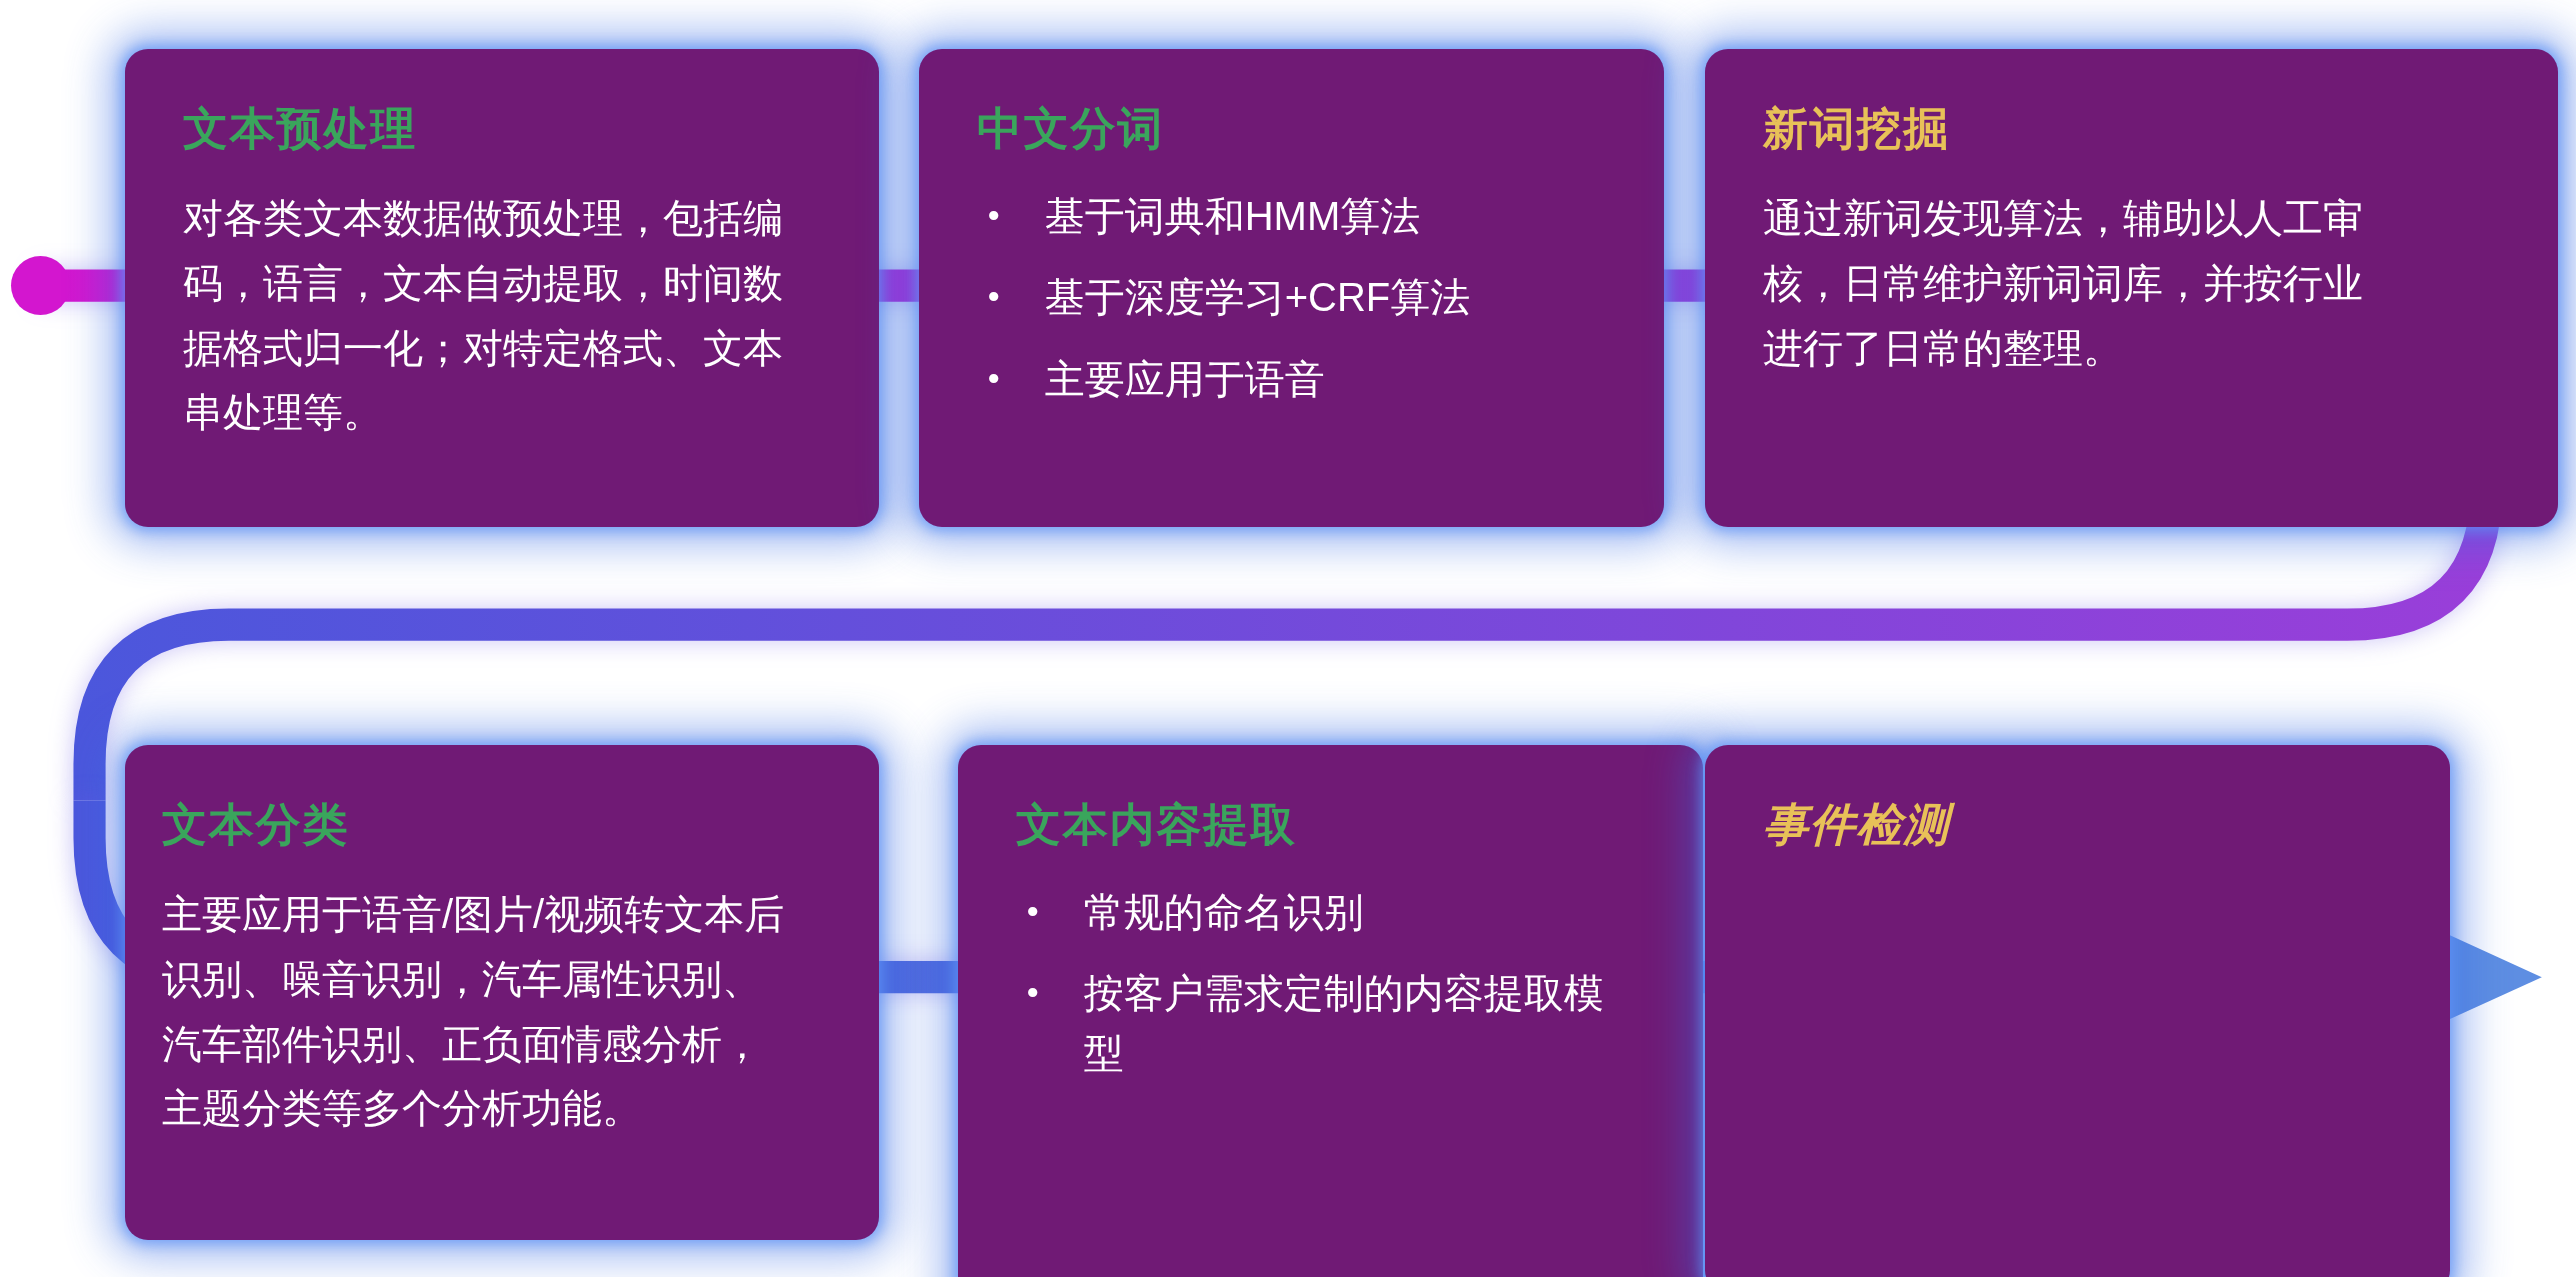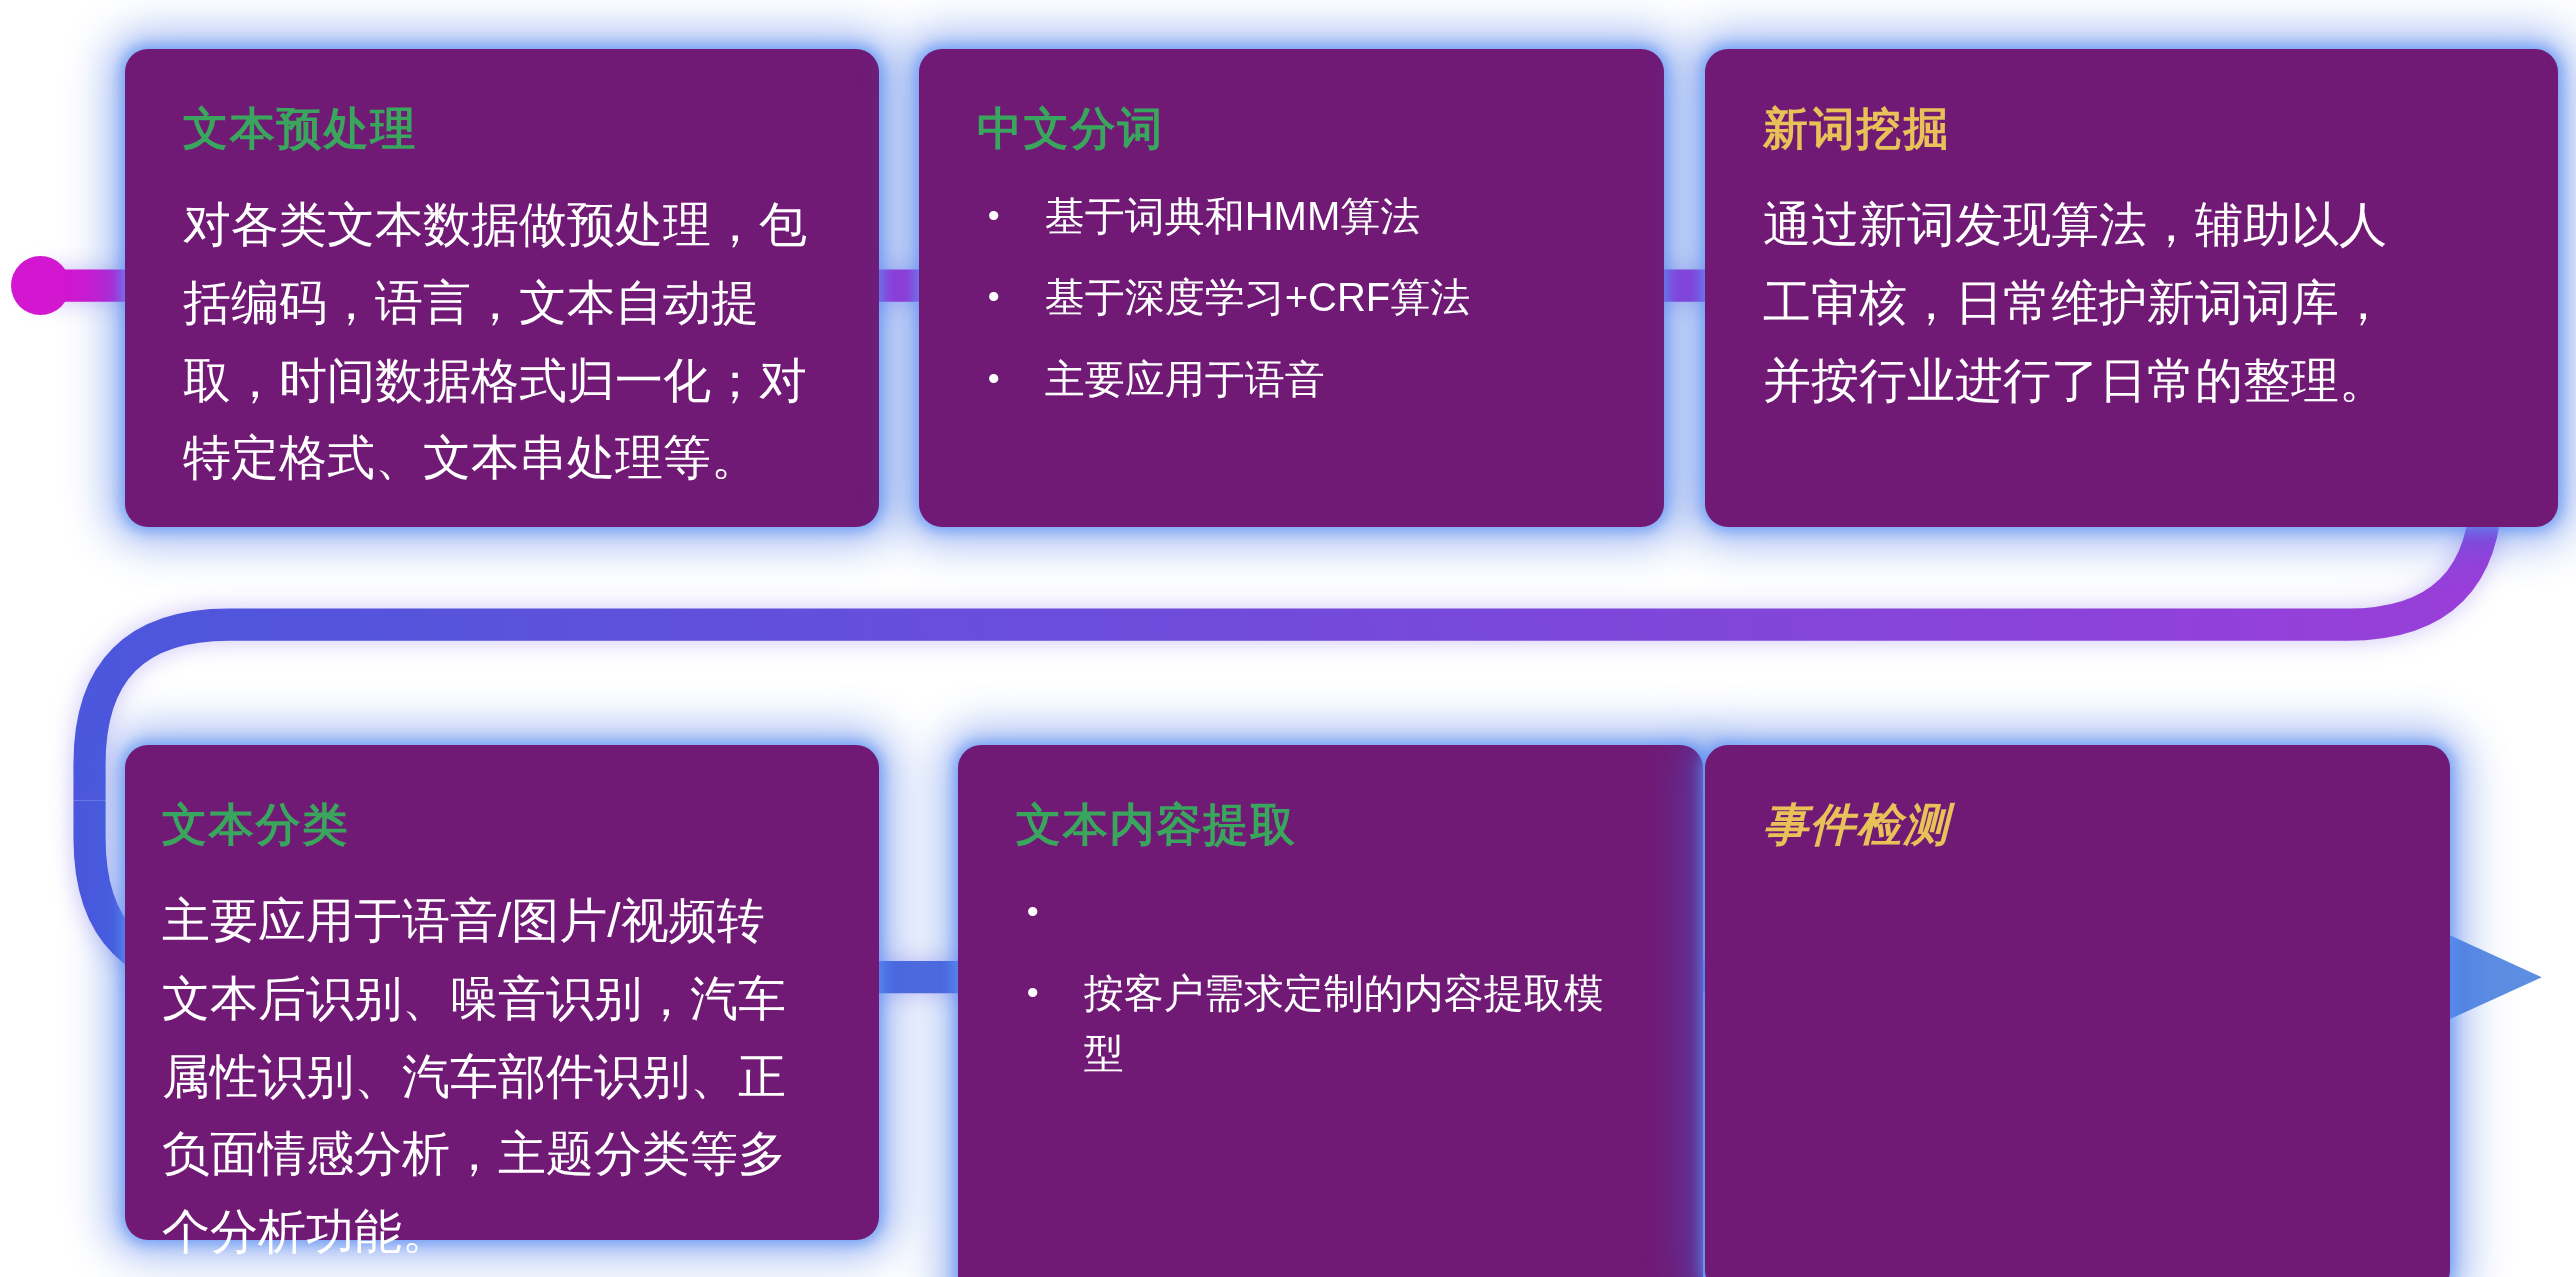--- a/index.html
+++ b/index.html
@@ -26,21 +26,21 @@
                 0 0 41px 18px rgba(58,108,228,0.45);
   }
   .card-title {
     margin:0 0 27px 0;
     font-size:45px;
     font-weight:bold;
     letter-spacing:1.8px;
   }
   .card-body {
     margin:0;
-    font-size:48px;
+    font-size:40px;
     line-height:1.62;
     color:#ffffff;
     max-width:629px;
   }
   .card-bullets {
     list-style:none;
     margin:14.3px 0 0 0;
     padding:0;
   }
   .bullet-row {
@@ -115,20 +115,21 @@
 <section class="card" style="left:125px; top:745px; width:754px; height:495px;padding-left:37px;">
   <h2 class="card-title" style="color: rgb(58, 165, 92);">文本分类</h2>
   <p class="card-body">主要应用于语音/图片/视频转文本后识别、噪音识别，汽车属性识别、汽车部件识别、正负面情感分析，主题分类等多个分析功能。</p>
 </section>
 
 <section class="card" style="left:958px; top:745px; width:745px; height:637px;">
   <h2 class="card-title" style="color: rgb(58, 165, 92);">文本内容提取</h2>
   <ul class="card-bullets">
     <li class="bullet-row">
       <span class="bullet-dot">•</span>
+      <span>常规的命名识别</span>
     </li>
     <li class="bullet-row">
       <span class="bullet-dot">•</span>
       <span>按客户需求定制的内容提取模型</span>
     </li>
   </ul>
 </section>
 
 <section class="card" style="left:1705px; top:745px; width:745px; height:548px;font-style:italic;">
   <h2 class="card-title" style="color: rgb(232, 193, 88);">事件检测</h2>

